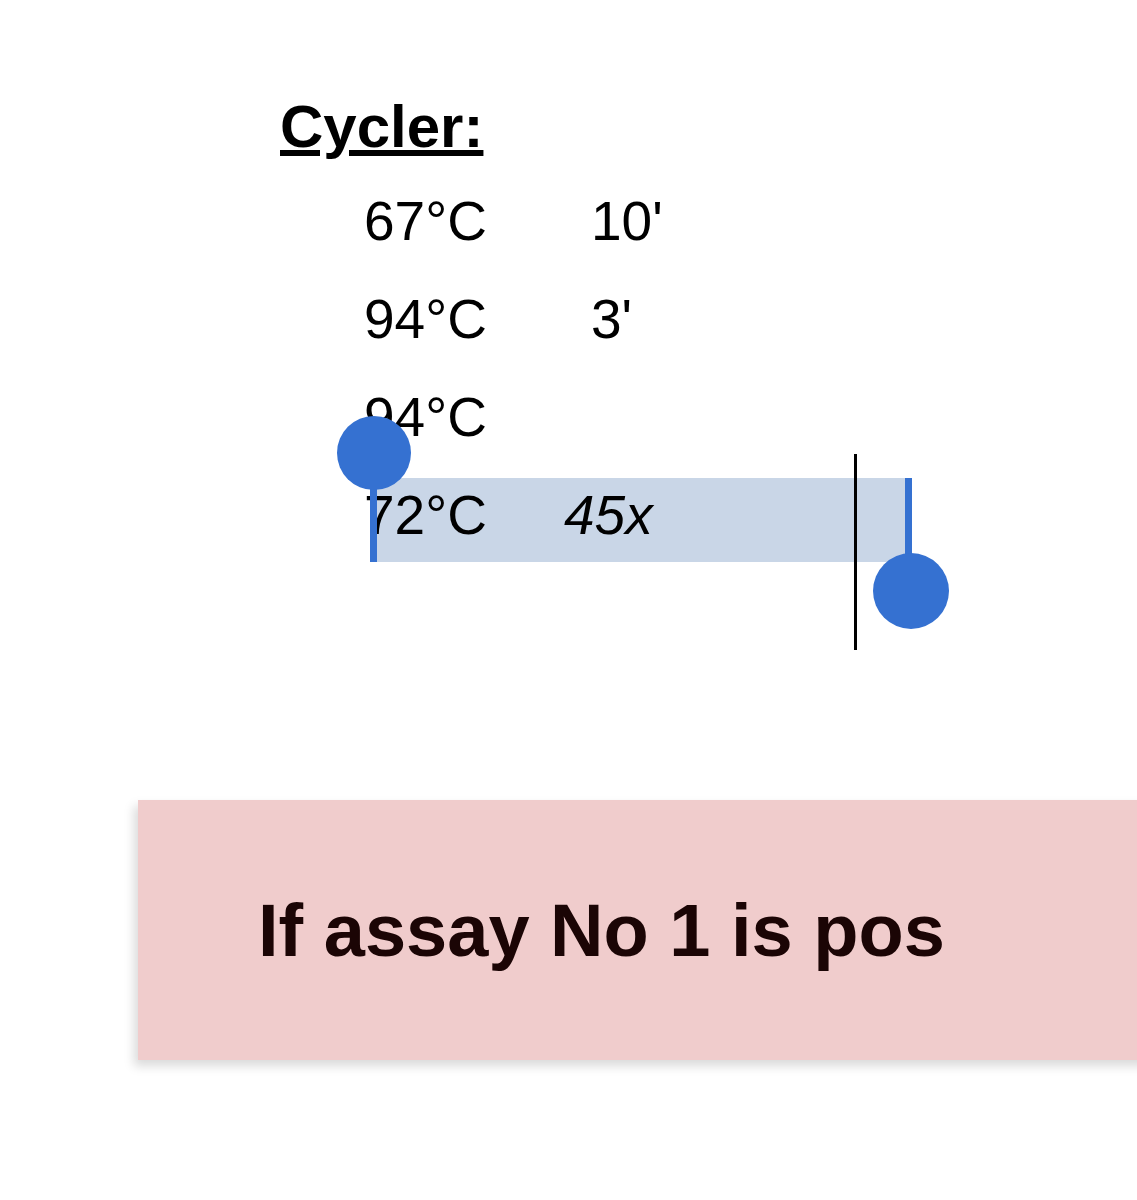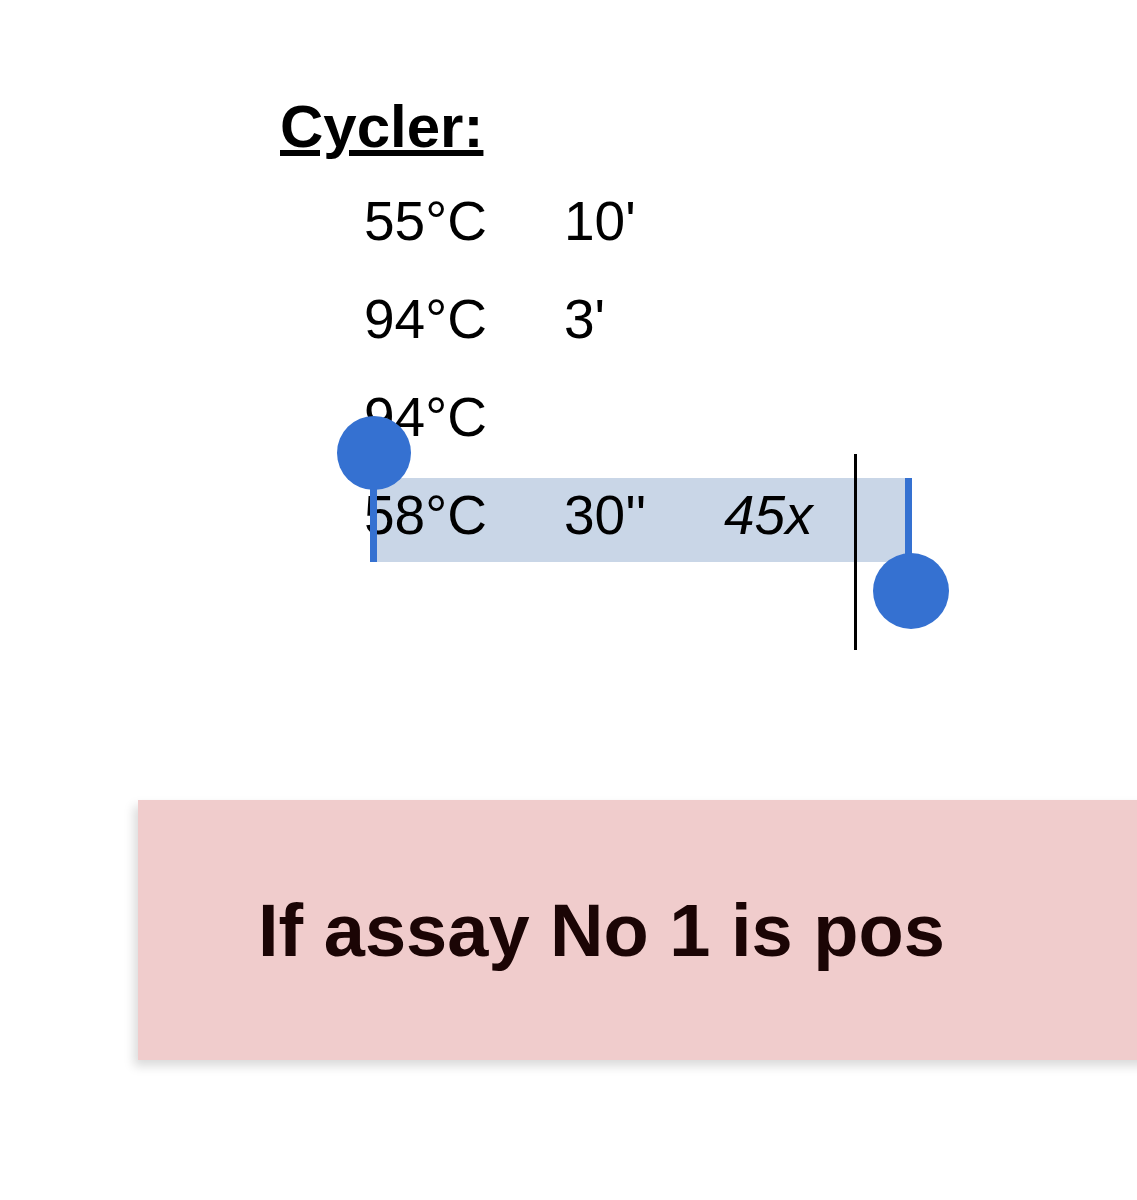--- a/index.html
+++ b/index.html
@@ -36,20 +36,21 @@
       font-size: 55px;
       color: #000;
       line-height: 1.78;
       position: relative;
     }
     .temp-col {
       width: 200px;
     }
     .time-col {
       width: 160px;
+      margin-left: 27px;
     }
     .cycles-col {
       width: 110px;
       font-style: italic;
     }
     .vert-line {
       position: absolute;
       left: 490px;
       top: 281px;
       width: 3px;
@@ -132,36 +133,35 @@
 <div class="selection-highlight"></div>
 <div class="selection-bar-left"></div>
 <div class="selection-bar-right"></div>
 <div class="selection-dot-start"></div>
 <div class="selection-dot-end"></div>
 
 <div class="content-area text-layer">
   <div class="heading">Cycler:</div>
   <div class="steps">
     <div class="step-row">
-      <span class="temp-col">55°C</span>
+      <span class="temp-col">67°C</span>
       <span class="time-col">10'</span>
       <span class="cycles-col"></span>
     </div>
     <div class="step-row">
       <span class="temp-col">94°C</span>
       <span class="time-col">3'</span>
       <span class="cycles-col"></span>
     </div>
     <div class="step-row">
       <span class="temp-col">94°C</span>
       <span class="cycles-col"></span>
     </div>
     <div class="step-row">
-      <span class="temp-col">58°C</span>
-      <span class="time-col">30''</span>
+      <span class="temp-col">72°C</span>
       <span class="cycles-col">45x</span>
     </div>
     <div class="vert-line"></div>
   </div>
 </div>
 
 <div class="pink-box">
   <span class="pink-box-text">If assay No 1 is pos</span>
 </div>
 

